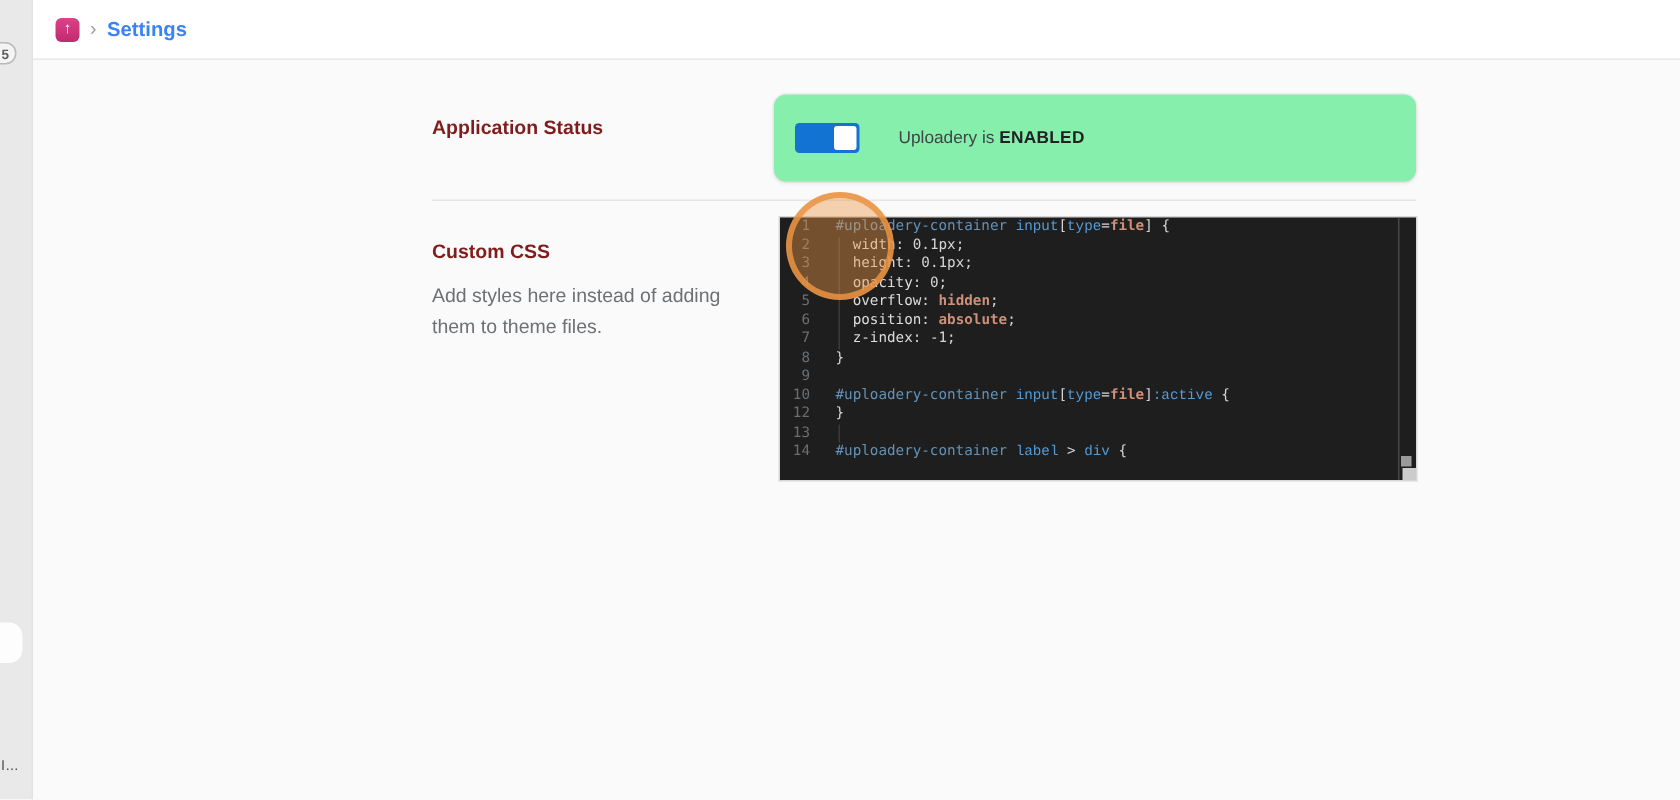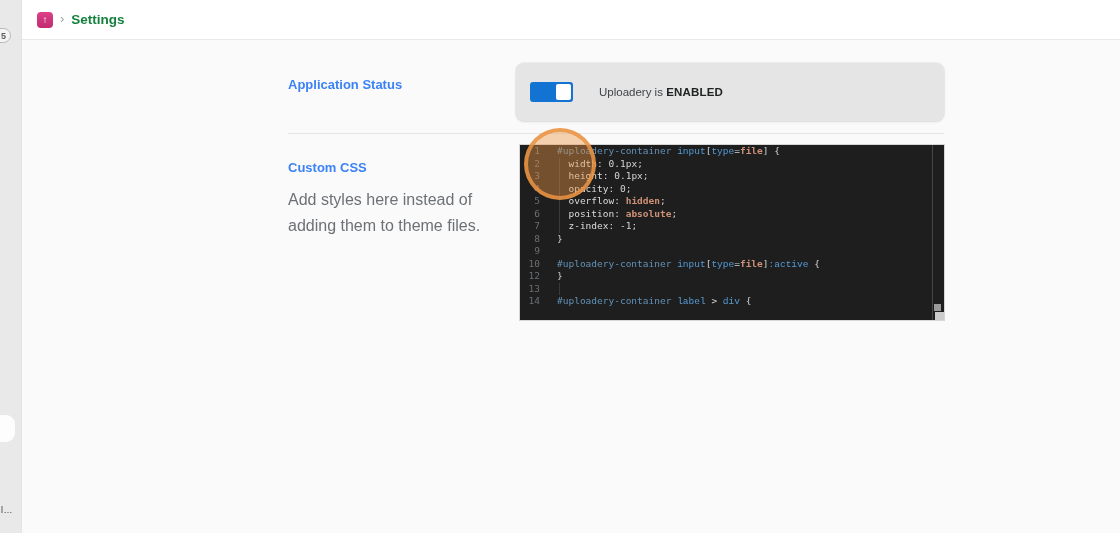--- a/index.html
+++ b/index.html
@@ -14,29 +14,29 @@
     display:flex; align-items:center; justify-content:flex-end; padding-right:4px; }
   .side-item { position:absolute; left:-12px; top:415px; width:27px; height:27px; border-radius:9px; background:#fdfdfd; }
   .side-trunc { position:absolute; left:1px; top:505px; font-size:9px; color:#3c3c3c; letter-spacing:.5px; }
 
   
   .topbar { position:absolute; left:22px; top:0; width:1098px; height:40px; background:#ffffff; border-bottom:1px solid #e8e8e8;
     display:flex; align-items:center; padding-left:15px; }
   .app-icon { width:16px; height:16px; border-radius:4px; background:linear-gradient(180deg,#dd4189,#c12a6e);
     color:#ffffff; font-size:10px; font-weight:700; display:flex; align-items:center; justify-content:center; }
   .crumb-chevron { color:#9a9ea2; font-size:13px; margin:0 7px 2px 7px; }
-  .page-title { font-size:13.5px; font-weight:700; color:#15803d; }
+  .page-title { font-size:13.5px; font-weight:700; color:#3b82f6; }
 
   
-  .section-label { position:absolute; left:288px; font-size:13px; font-weight:700; color:#3b82f6;text-align:center; }
-  .section-desc { position:absolute; left:288px; width:205px; font-size:16px; line-height:1.6; color:#6d7175; }
+  .section-label { position:absolute; left:288px; font-size:13px; font-weight:700; color:#7f1d1d;text-align:center; }
+  .section-desc { position:absolute; left:288px; width:205px; font-size:13px; line-height:1.6; color:#6d7175; }
   .divider { position:absolute; left:288px; top:133px; width:656px; height:1px; background:#e3e5e7; }
 
   
-  .card { position:absolute; left:516px; top:63px; width:428px; height:58px; background:#e5e5e5; border-radius:8px;
+  .card { position:absolute; left:516px; top:63px; width:428px; height:58px; background:#86efac; border-radius:8px;
     box-shadow:0 0 0 1px rgba(0,0,0,0.04), 0 1px 3px rgba(0,0,0,0.10); display:flex; align-items:center; padding-left:14px; }
   .toggle { position:relative; width:43px; height:20px; border-radius:3px; background:#1273d3; cursor:pointer; flex:0 0 auto; }
   .toggle .knob { position:absolute; right:2px; top:2px; width:15px; height:16px; border-radius:2px; background:#ffffff; }
   .status-text { margin-left:26px; font-size:11.5px; color:#3f4447; }
   .status-text b { color:#202223; font-weight:700; letter-spacing:.2px; }
 
   
   .editor { position:absolute; left:520px; top:145px; width:424px; height:175px; background:#1e1e1e;
     box-shadow:0 0 0 1px #d6d6d6; overflow:hidden; font-family:"DejaVu Sans Mono", monospace; font-size:9.5px; line-height:12.5px; cursor:text; }
   .code-line { display:flex; white-space:pre; height:12.5px; }

